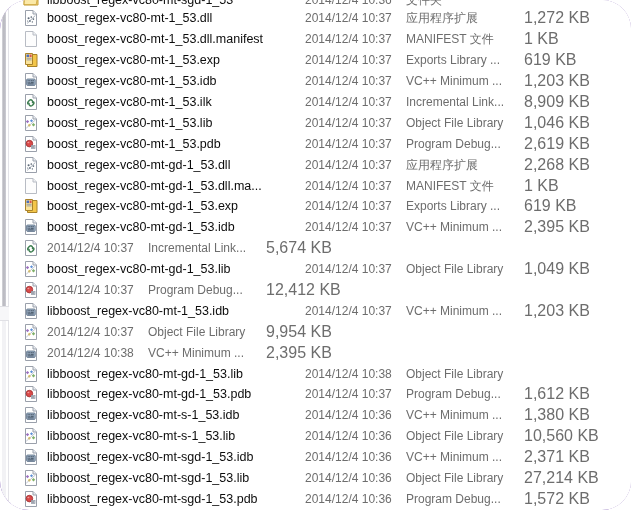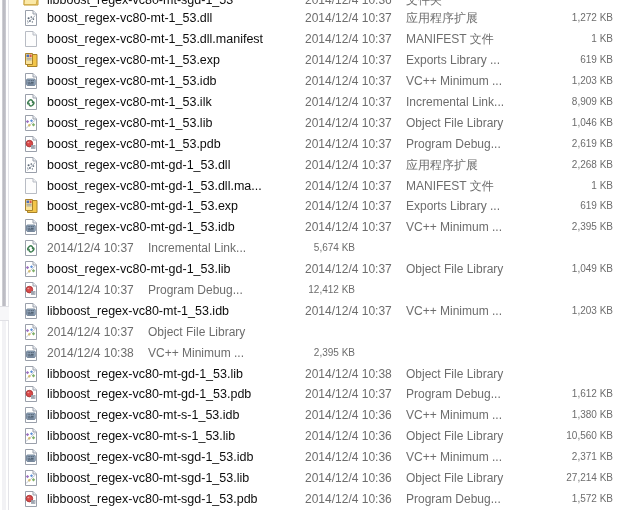--- a/index.html
+++ b/index.html
@@ -15,20 +15,21 @@
     color: #000000;
     -webkit-font-smoothing: antialiased;
   }
 
   #explorer-window {
     position: relative;
     width: 631px;
     height: 510px;
     background: #4c1d95;
     overflow: hidden;
+    border-radius: 29px;
   }
 
   
   .left-chrome {
     position: absolute;
     left: 0;
     top: 0;
     width: 11px;
     height: 510px;
     background: #ffffff;
@@ -129,22 +130,22 @@
     font-size: 12px;
     line-height: 16px;
     color: #6d6d6d;
     overflow: hidden;
     text-overflow: ellipsis;
     white-space: nowrap;
   }
   .cell-size {
     flex: 0 0 auto;
     width: 95px;
-    text-align: right;
-    font-size: 10px;
+    text-align: left;
+    font-size: 16px;
     line-height: 16px;
     color: #6d6d6d;
     white-space: nowrap;
     padding-right: 6px;
     box-sizing: border-box;
   }
 </style>
 </head>
 <body>
 
@@ -473,20 +474,21 @@
               <rect x="5.2" y="9.2" width="2.2" height="2.2" transform="rotate(45 6.3 10.3)"></rect>
             </g>
             <g fill="#7fb069">
               <rect x="9.3" y="8.6" width="2.4" height="2.4" transform="rotate(45 10.5 9.8)"></rect>
             </g>
             <path d="M3.2 13.2 L12.6 4.8" stroke="#a7aebb" stroke-width=".7" fill="none"></path>
           </svg>
         </span>
         <span class="cell-date">2014/12/4 10:37</span>
         <span class="cell-type">Object File Library</span>
+        <span class="cell-size">9,954 KB</span>
       </div>
       <div class="file-row">
         <span class="cell-icon">
           <svg width="16" height="16" viewBox="0 0 16 16">
             <path d="M2.5 0.5 H10 L13.5 4 V15.5 H2.5 Z" fill="#ffffff" stroke="#9aa0ab" stroke-width="1"></path>
             <path d="M10 0.5 V4 H13.5" fill="#e9edf2" stroke="#9aa0ab" stroke-width="1"></path>
             <rect x="3.6" y="6" width="8.6" height="6.4" rx="1" fill="#8fa3bb" stroke="#5d7governa" stroke-width="0"></rect>
             <rect x="3.6" y="6" width="8.6" height="6.4" rx="1" fill="#9fb2c8" stroke="#5e7186" stroke-width=".8"></rect>
             <g fill="#40505f">
               <rect x="4.6" y="7.2" width="1.1" height="1"></rect>

